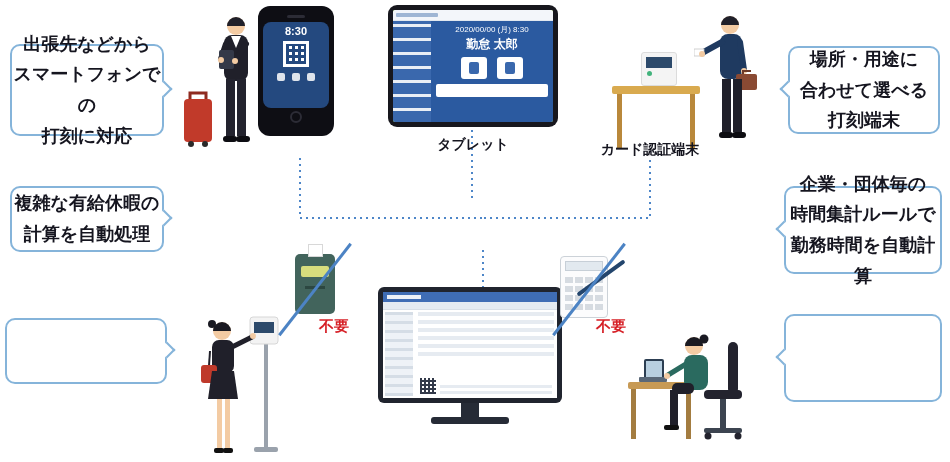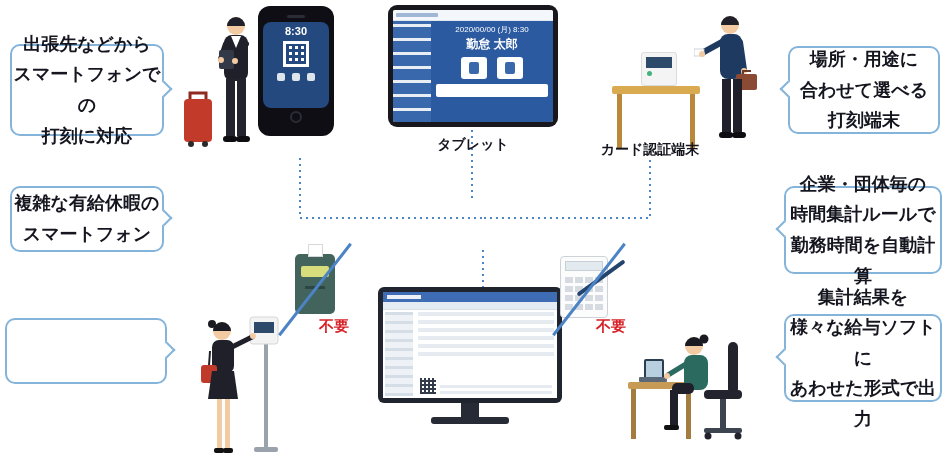--- a/index.html
+++ b/index.html
@@ -97,43 +97,40 @@
   </svg>
 
   <div class="bubble l" style="left:10px;top:44px;width:154px;height:92px;">
     <span class="bubble-text">出張先などから
 スマートフォンでの
 打刻に対応</span>
     <span class="tail"></span>
   </div>
   <div class="bubble l" style="left:10px;top:186px;width:154px;height:66px;">
     <span class="bubble-text">複雑な有給休暇の
-スマートフォン</span>
+計算を自動処理</span>
     <span class="tail"></span>
   </div>
   <div class="bubble l" style="left:5px;top:318px;width:162px;height:66px;">
     <span class="tail"></span>
   </div>
 
   <div class="bubble r" style="left:788px;top:46px;width:152px;height:88px;">
     <span class="bubble-text">場所・用途に
 合わせて選べる
 打刻端末</span>
     <span class="tail"></span>
   </div>
   <div class="bubble r" style="left:784px;top:186px;width:158px;height:88px;align-items:center;">
     <span class="bubble-text">企業・団体毎の
 時間集計ルールで
 勤務時間を自動計算</span>
     <span class="tail"></span>
   </div>
   <div class="bubble r" style="left:784px;top:314px;width:158px;height:88px;">
-    <span class="bubble-text">集計結果を
-様々な給与ソフトに
-あわせた形式で出力</span>
     <span class="tail"></span>
   </div>
 
   <div class="fig man1">
     <svg viewBox="0 0 84 140" width="84" height="140">
       <g>
         <path d="M10 92 V85 H26 V92" fill="none" stroke="#8f2b20" stroke-width="3"></path>
         <rect x="4" y="91" width="28" height="43" rx="4" fill="#c13a2a"></rect>
         <circle cx="11" cy="136" r="3" fill="#2a2a2a"></circle>
           <circle cx="25" cy="136" r="3" fill="#2a2a2a"></circle>

